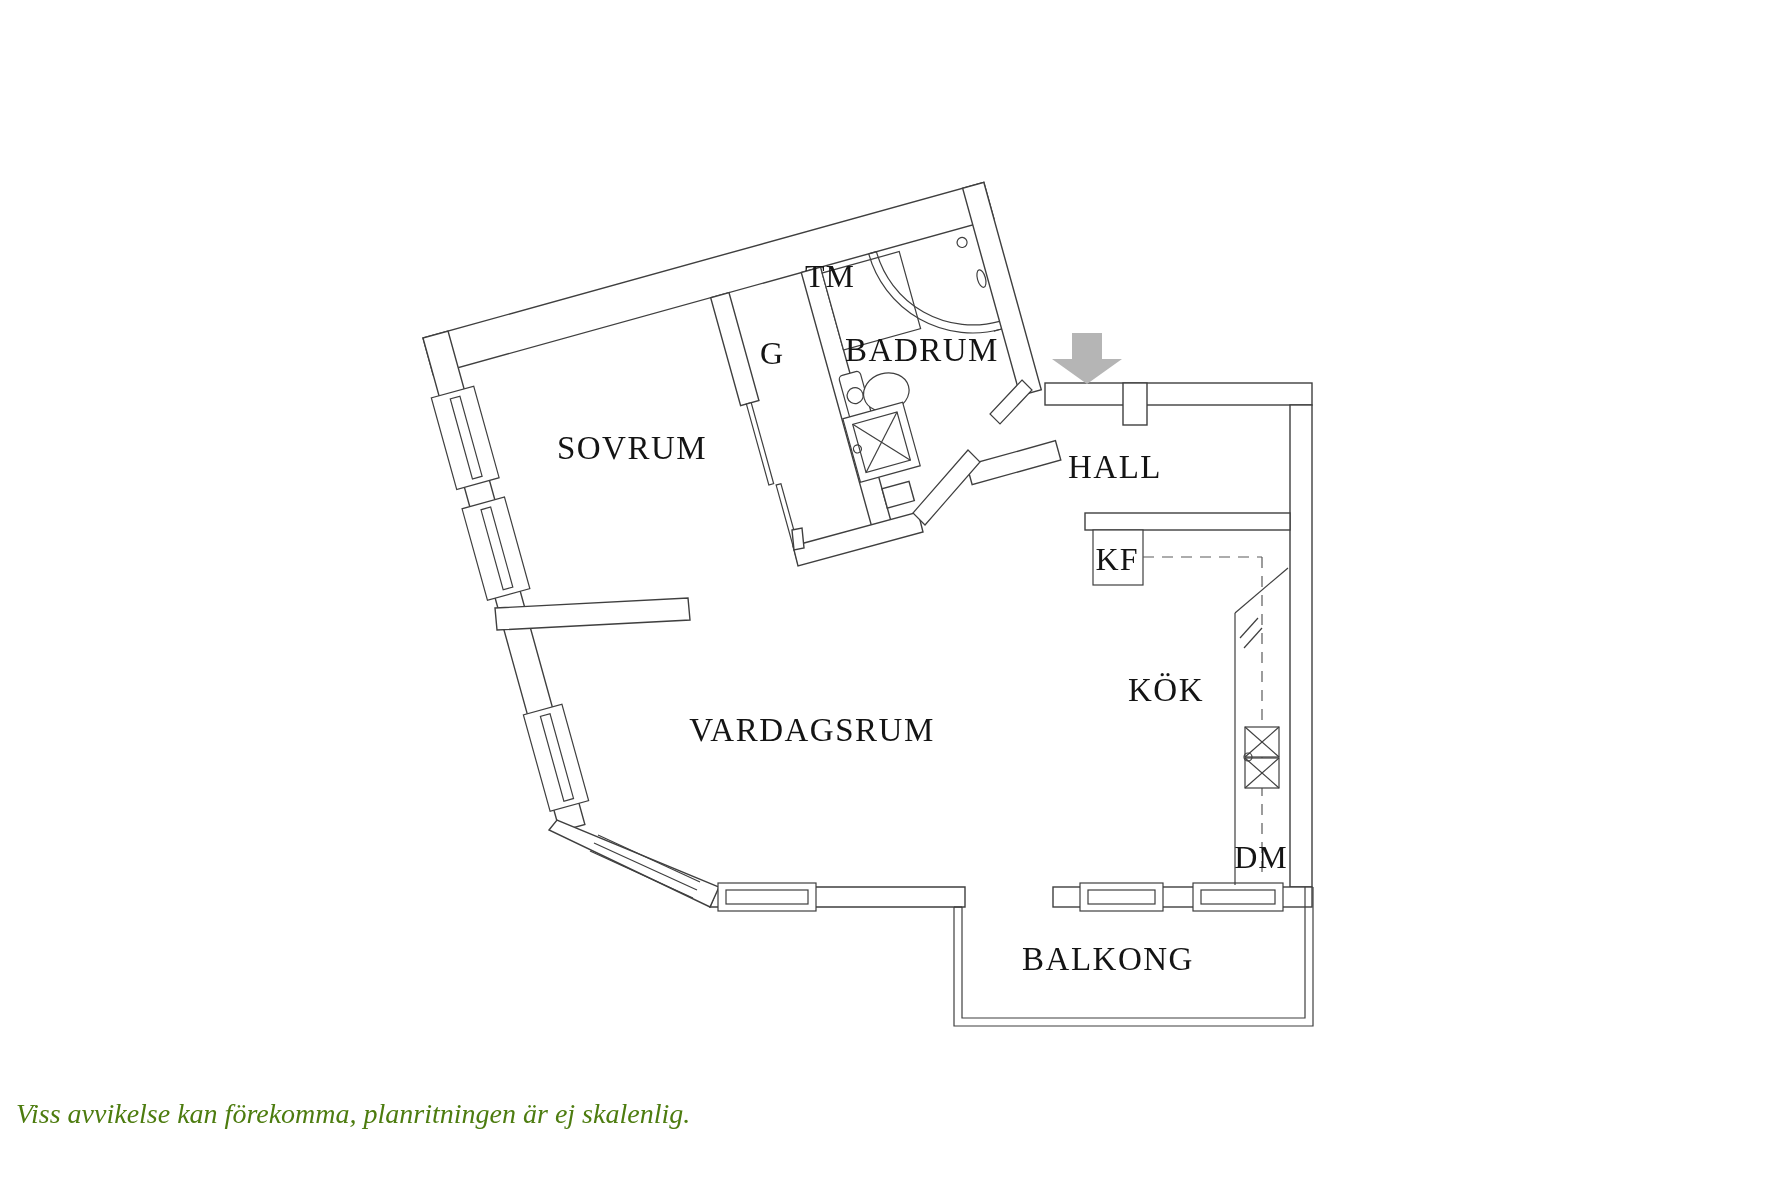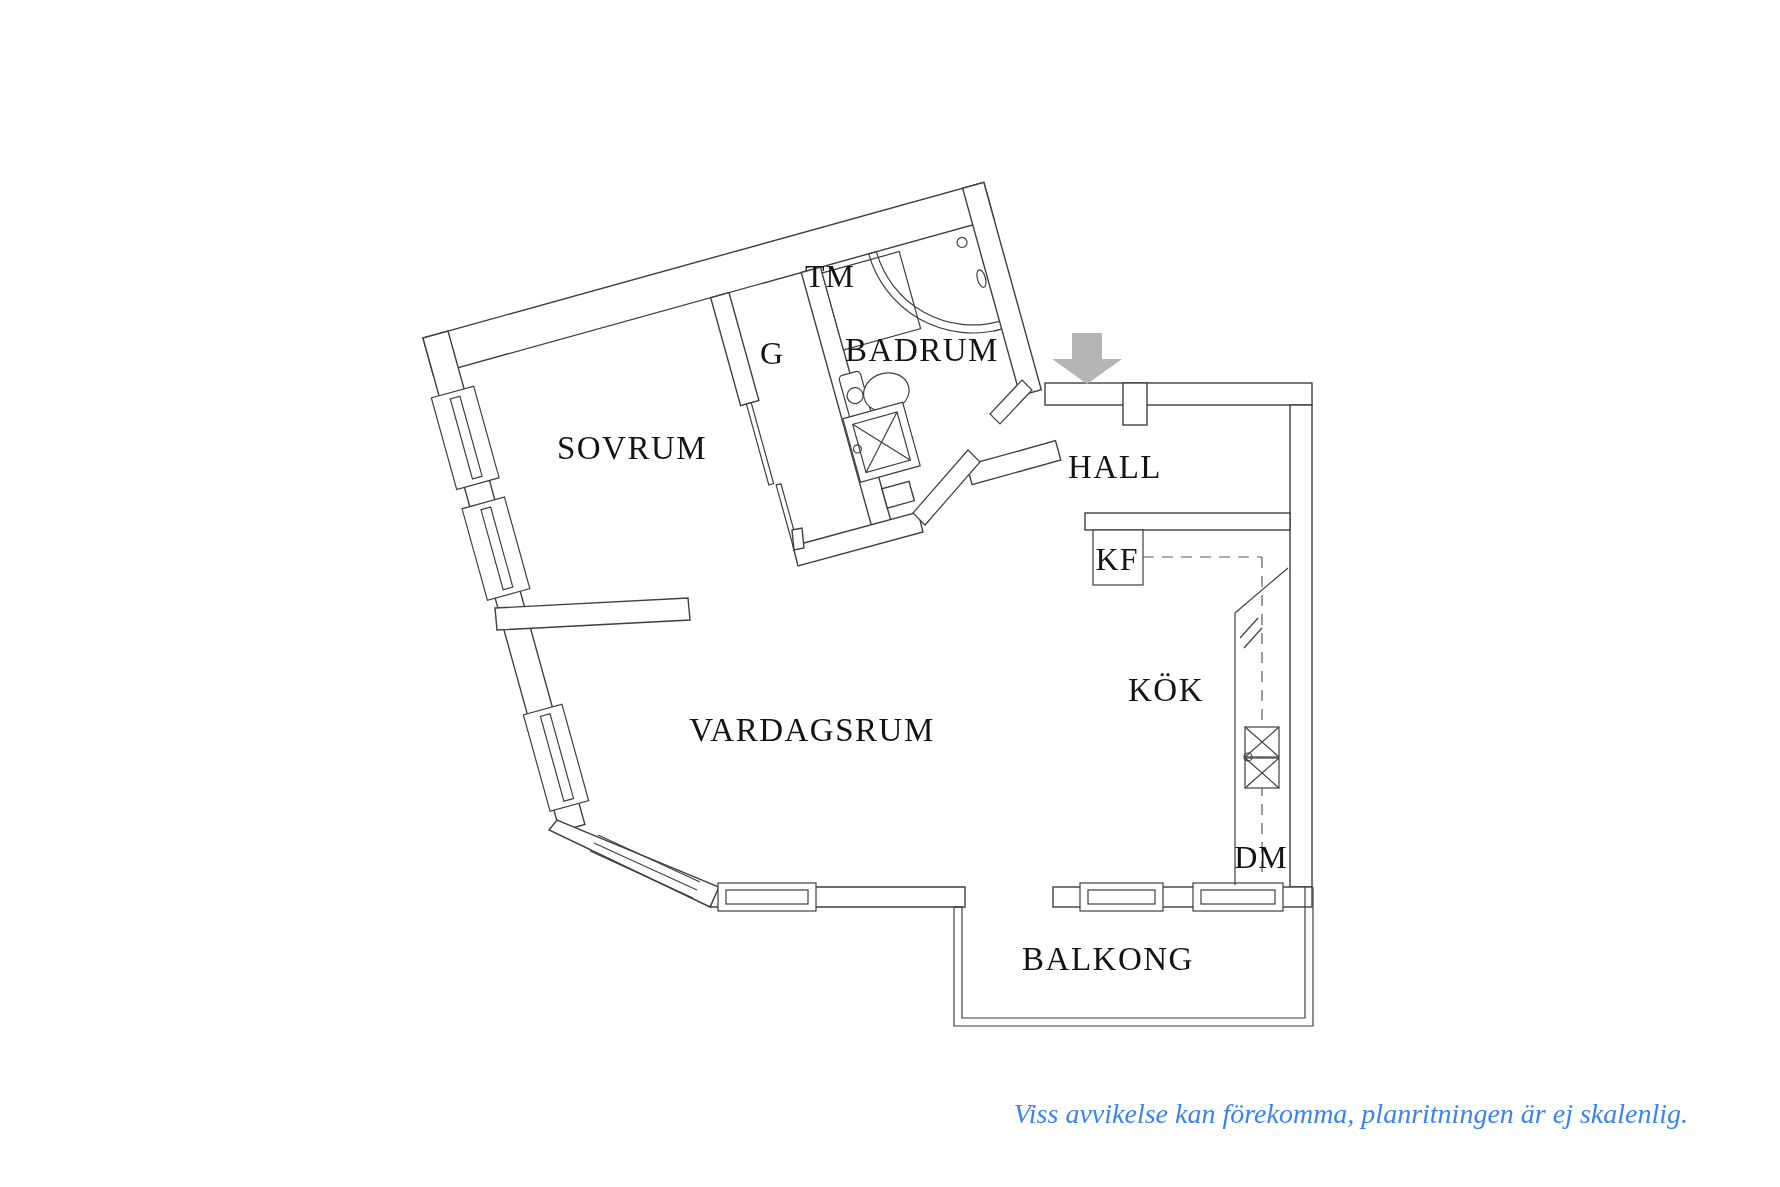--- a/index.html
+++ b/index.html
@@ -6,22 +6,22 @@
   .stage{position:relative;width:1780px;height:1187px;background:#ffffff;overflow:hidden;
          font-family:"Liberation Serif", serif;}
   svg{position:absolute;left:0;top:0;}
   .wall{fill:#ffffff;stroke:#3f3f3f;stroke-width:1.4;}
   .thin{fill:none;stroke:#3f3f3f;stroke-width:1.2;}
   .thinw{fill:#ffffff;stroke:#3f3f3f;stroke-width:1.2;}
   .dash{fill:none;stroke:#5a5a5a;stroke-width:1.2;stroke-dasharray:11 8;}
   .lbl{font-family:"Liberation Serif",serif;font-size:33px;fill:#141414;letter-spacing:1.5px;text-anchor:middle;}
   .lbl-sm{font-family:"Liberation Serif",serif;font-size:32px;fill:#141414;letter-spacing:1px;text-anchor:middle;}
   .arrow{fill:#b5b5b5;}
-  .caption{position:absolute;left:8px;top:1098px;width:1680px;text-align:right;
-           font-family:"Liberation Serif",serif;font-style:italic;font-size:28px;color:#3b82f6;}
+  .caption{position:absolute;left:16px;top:1098px;width:1680px;text-align:left;
+           font-family:"Liberation Serif",serif;font-style:italic;font-size:28px;color:#4d7c0f;}
 </style>
 </head>
 <body>
 
 <div class="stage">
 <svg width="1780" height="1187" viewBox="0 0 1780 1187">
 
   <g transform="rotate(-15.5 423 338)">
 
     <rect class="wall" x="423" y="338" width="582" height="38"></rect>

